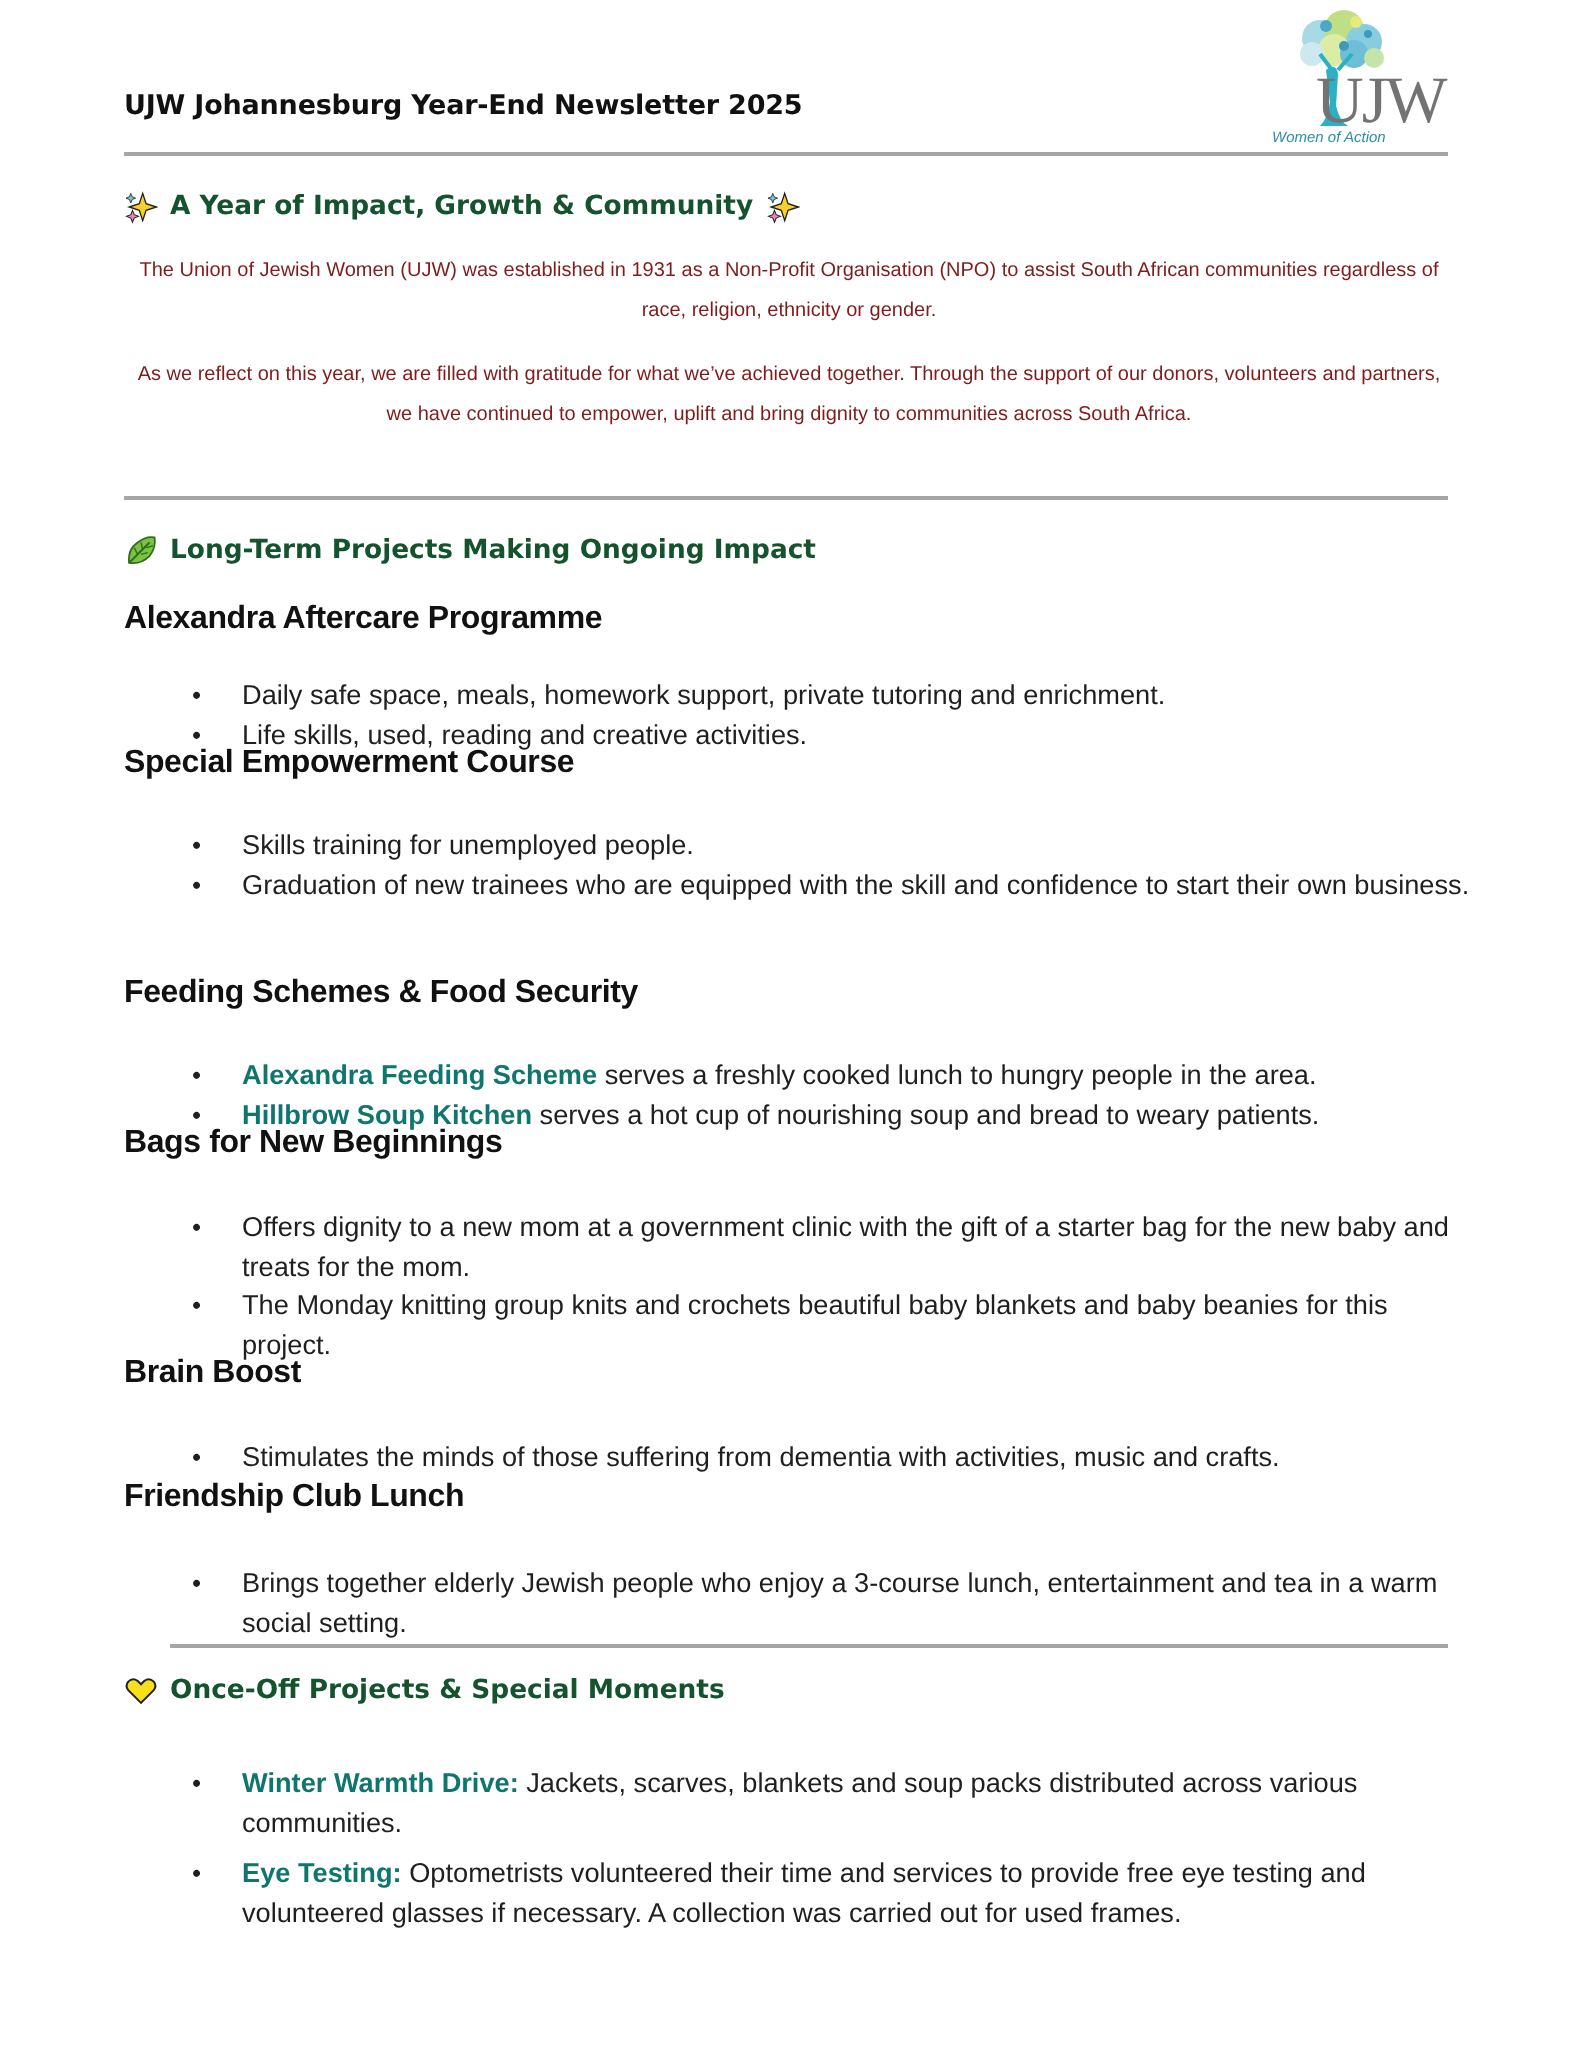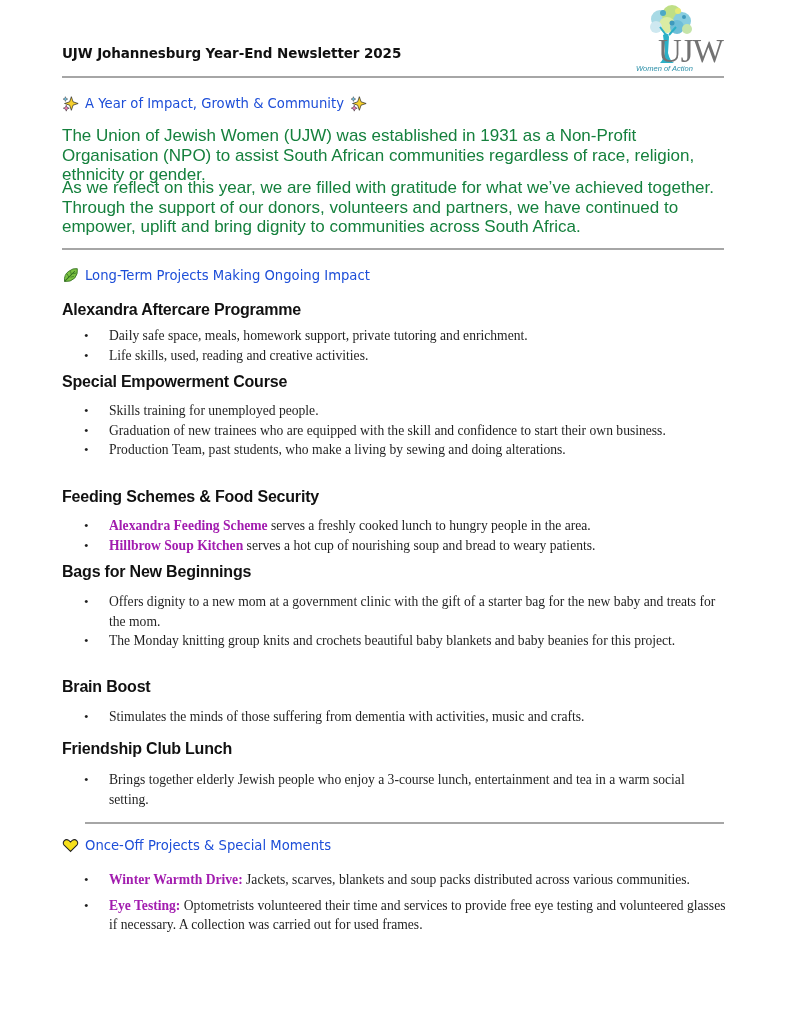--- a/index.html
+++ b/index.html
@@ -22,40 +22,40 @@
       position: absolute; left: 6px; top: 59px; font-family: Liberation Sans, sans-serif;
       font-style: italic; font-size: 7.5px; color: #2b8fa8; white-space: nowrap;
     }
     .hr { position: absolute; height: 2px; background: #a6a6a6; }
     .h-top { left: 62px; top: 76px; width: 662px; }
     .h-mid { left: 62px; top: 248px; width: 662px; }
     .h-low { left: 85px; top: 822px; width: 639px; }
 
     .section-title {
       position: absolute; left: 62px; display: flex; align-items: center; gap: 6px;
-      font-family: "DejaVu Sans", sans-serif; font-weight: normal; font-size: 13.2px; color: #1d4ed8;
+      font-family: "DejaVu Sans", sans-serif; font-weight: bold; font-size: 13.2px; color: #14532d;
     }
     .emoji { width: 17px; height: 17px; display: inline-block; }
     .para {
       position: absolute; left: 62px; width: 665px;
-      font-size: 17px; line-height: 19.5px; color: #15803d;
+      font-size: 10px; line-height: 19.5px; color: #7f1d1d; text-align: center;
     }
     .sub {
       position: absolute; left: 62px; font-weight: bold; font-size: 16px; color: #111;
       letter-spacing: -0.2px;
     }
-    ul.bl { position: absolute; left: 62px; width: 665px; margin: 0; padding: 0; list-style: none; font-family: Liberation Serif, serif; }
+    ul.bl { position: absolute; left: 62px; width: 665px; margin: 12px; padding: 0; list-style: none; }
     ul.bl li {
       position: relative; padding-left: 47px; font-size: 13.6px; line-height: 19.5px; color: #1f1f1f;
     }
     ul.bl li::before {
       content: "\2022"; position: absolute; left: 22px; top: 0; font-size: 13px;
     }
     ul.bl li.gap { margin-top: 6px; }
-    b { color: #a21caf; }
+    b { color: #0f766e; }
   </style>
 </head>
 <body>
 
 <div class="page">
 
   <div class="doc-title">UJW Johannesburg Year-End Newsletter 2025</div>
 
   <div class="logo">
     <svg width="95" height="60" style="position:absolute;left:0;top:0">
@@ -112,21 +112,20 @@
   <div class="sub" style="top:301px">Alexandra Aftercare Programme</div>
   <ul class="bl" style="top:326px">
     <li>Daily safe space, meals, homework support, private tutoring and enrichment.</li>
     <li>Life skills, used, reading and creative activities.</li>
   </ul>
 
   <div class="sub" style="top:373px">Special Empowerment Course</div>
   <ul class="bl" style="top:401px">
     <li>Skills training for unemployed people.</li>
     <li>Graduation of new trainees who are equipped with the skill and confidence to start their own business.</li>
-    <li>Production Team, past students, who make a living by sewing and doing alterations.</li>
   </ul>
 
   <div class="sub" style="top:488px">Feeding Schemes &amp; Food Security</div>
   <ul class="bl" style="top:516px">
     <li><b>Alexandra Feeding Scheme</b><span> serves a freshly cooked lunch to hungry people in the area.</span></li>
     <li><b>Hillbrow Soup Kitchen</b><span> serves a hot cup of nourishing soup and bread to weary patients.</span></li>
   </ul>
 
   <div class="sub" style="top:563px">Bags for New Beginnings</div>
   <ul class="bl" style="top:592px">

